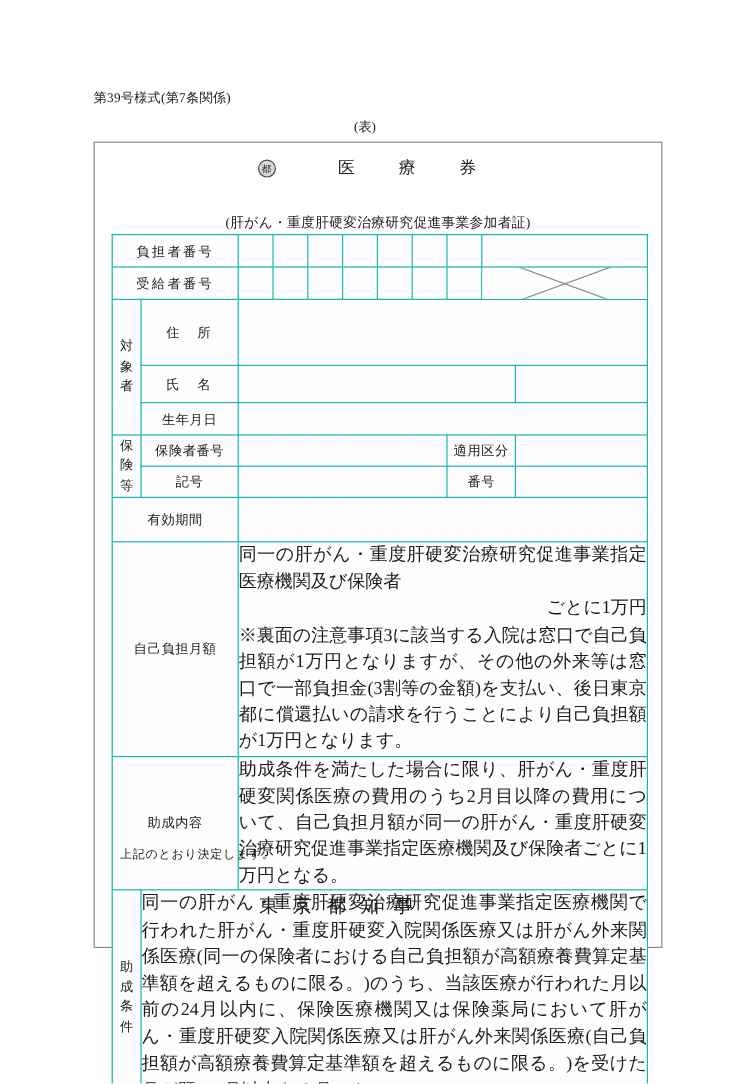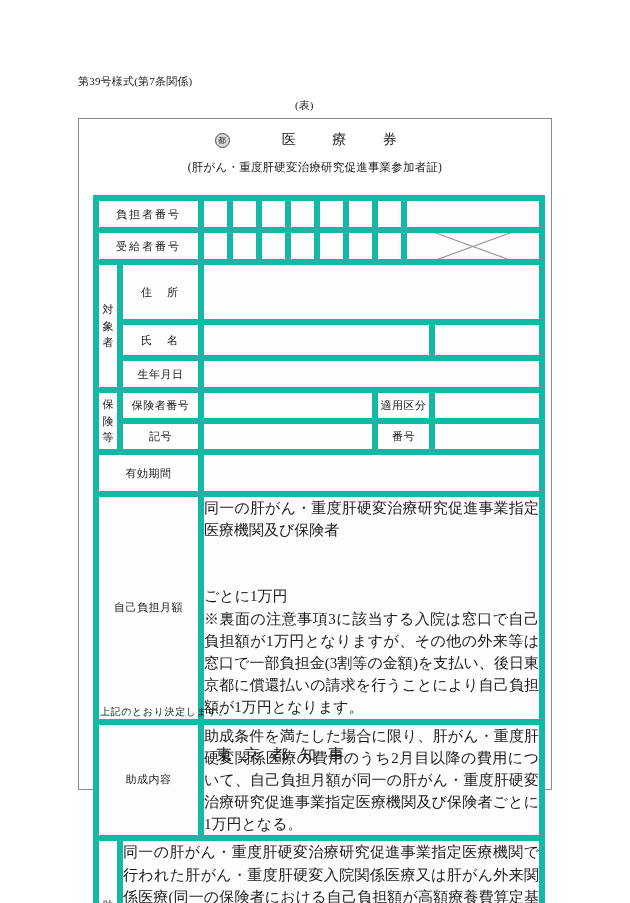--- a/index.html
+++ b/index.html
@@ -80,41 +80,41 @@
     background: #d8d8d8;
     color: #2a2a2a;
     margin-right: 34px;
   }
   .title-char {
     display: inline-block;
     margin: 0 18px;
   }
   .title-sub {
     font-size: 11.5px;
-    margin-top: 11px;
+    margin-top: 29px;
     letter-spacing: 0.2px;
   }
   .title-sub2 {
     font-size: 11.5px;
     margin-top: 5px;
     letter-spacing: 3.2px;
   }
 
   
   table.grid {
     position: absolute;
     left: 14px;
     top: 76px;
     width: 446px;
     border-collapse: collapse;
     table-layout: fixed;
     font-size: 11px;
   }
   table.grid td {
-    border: 6px solid #14b8a6;
+    border: 1px solid #14b8a6;
     padding: 0;
     vertical-align: middle;
     background: #fdfdfd;
   }
 
   .lbl {
     text-align: center;
     letter-spacing: 2px;
     white-space: nowrap;
   }
@@ -154,21 +154,21 @@
   .xcell::after  { transform: rotate(-20deg); }
 
   .para {
     padding: 3px 4px 4px 5px;
     font-size: 15px;
     line-height: 1.48;
     text-align: justify;
     text-justify: inter-character;
   }
   .para p { margin: 0; }
-  .para p.center { text-align: left; margin-top: 44px; }
+  .para p.center { text-align: right; }
 
   
   .closing {
     position: absolute;
     left: 21px;
     top: 586px;
     font-size: 10px;
     letter-spacing: 0.6px;
   }
   .signature {

